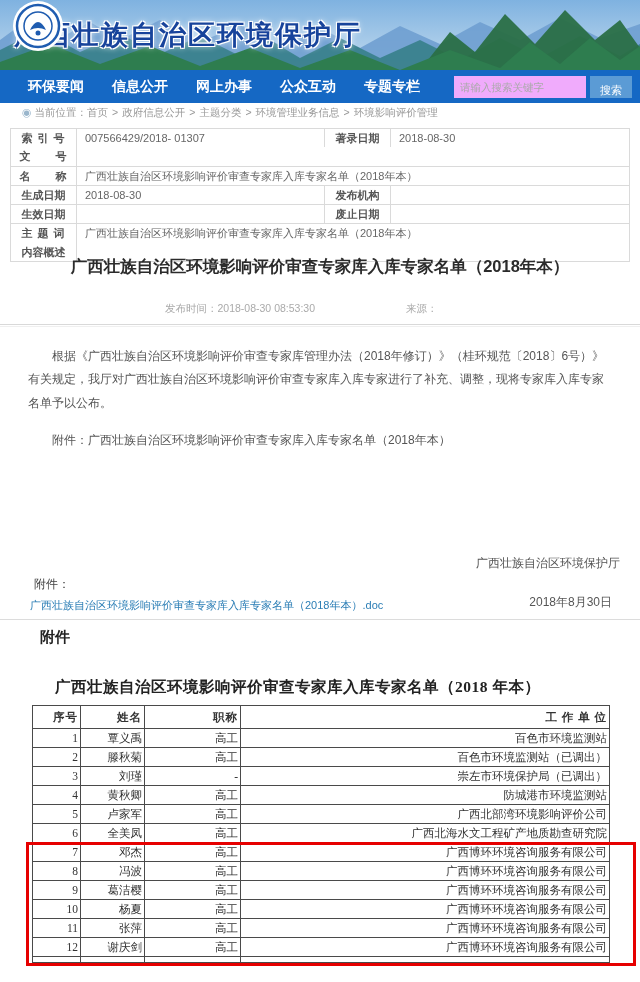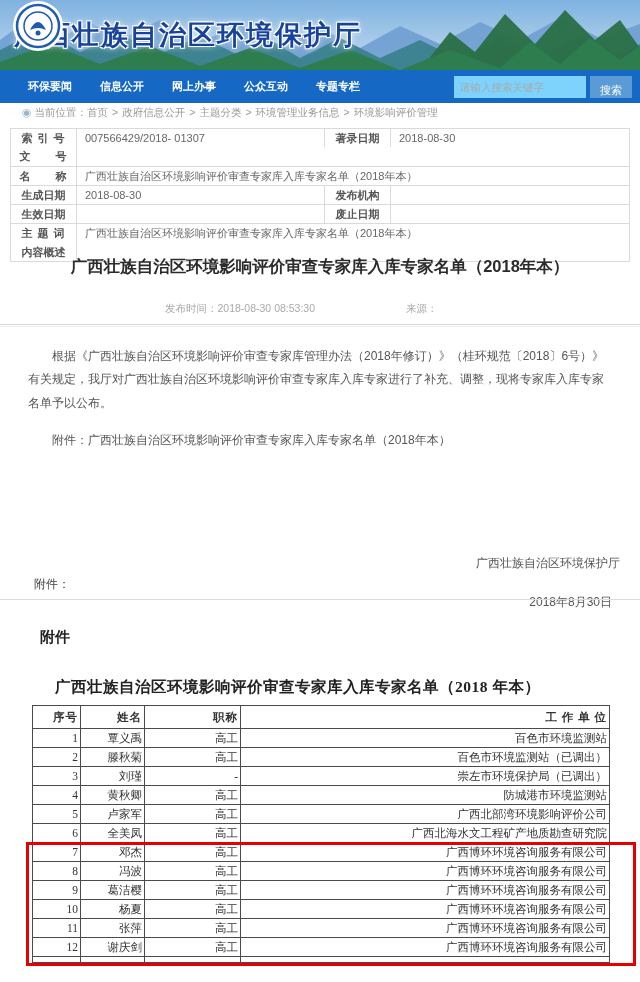--- a/index.html
+++ b/index.html
@@ -10,23 +10,23 @@
   
   .banner { position:absolute; top:0; left:0; width:640px; height:70px; overflow:hidden; }
   .banner svg { position:absolute; top:0; left:0; }
   .brand { position:absolute; top:0; left:0; width:100%; height:70px; display:flex; align-items:center; }
   .logo { width:52px; height:52px; margin-left:12px; flex:0 0 auto; }
   .site-title { font-size:27px; font-weight:bold; color:#17439b; letter-spacing:2px; margin-left:14px;
     text-shadow: -1px -1px 0 #fff, 1px -1px 0 #fff, -1px 1px 0 #fff, 1px 1px 0 #fff, 0 0 6px #fff; }
 
   
   .nav { position:absolute; top:70px; left:0; width:640px; height:33px; background:#1568c4; display:flex; align-items:center; }
-  .nav-item { color:#fff; font-size:11px; font-weight:bold; margin-left:28px; cursor:pointer; white-space:nowrap; }
+  .nav-item { color:#fff; font-size:14px; font-weight:bold; margin-left:28px; cursor:pointer; white-space:nowrap; }
   .nav-search { margin-left:auto; margin-right:8px; display:flex; align-items:center; }
-  .nav-search input { width:132px; height:22px; border:none; font-size:10.5px; padding:0 6px; color:#555; background:#7dd3fc; }
+  .nav-search input { width:132px; height:22px; border:none; font-size:10.5px; padding:0 6px; color:#555; background:#f0abfc; }
   .nav-search input::placeholder { color:#aaa; }
   .search-btn { height:22px; margin-left:4px; background:#5b9bd5; color:#fff; border:none; font-size:11px; padding:7px 10px; cursor:pointer; }
 
   
   .breadcrumb { position:absolute; top:106px; left:12px; width:640px; font-size:10.5px; color:#999; padding-left:10px; }
   .breadcrumb a { color:#999; text-decoration:none; cursor:pointer; }
   .crumb-sep { margin:0 4px; color:#999; }
   .loc-icon { color:#9ab6cc; font-size:11px; margin-right:3px; }
 
   
@@ -170,20 +170,21 @@
     <div class="body-text">
       <p class="para1">根据《广西壮族自治区环境影响评价审查专家库管理办法（2018年修订）》（桂环规范〔2018〕6号）》有关规定，我厅对广西壮族自治区环境影响评价审查专家库入库专家进行了补充、调整，现将专家库入库专家名单予以公布。</p>
       <p class="para2">附件：广西壮族自治区环境影响评价审查专家库入库专家名单（2018年本）</p>
     </div>
     <div class="sign-org">广西壮族自治区环境保护厅</div>
     <div class="sign-date">2018年8月30日</div>
   </main>
 
   <div class="attach-block">
     <div class="attach-label">附件：</div>
+    <a class="attach-link">广西壮族自治区环境影响评价审查专家库入库专家名单（2018年本）.doc</a>
     <div class="attach-divider"></div>
   </div>
 
   <section class="doc-section">
     <h3 class="doc-heading">附件</h3>
     <h4 class="doc-table-title">广西壮族自治区环境影响评价审查专家库入库专家名单（2018 年本）</h4>
     <table class="expert-table">
       <tbody>
           <tr>
         <th class="c-no">序号</th>

